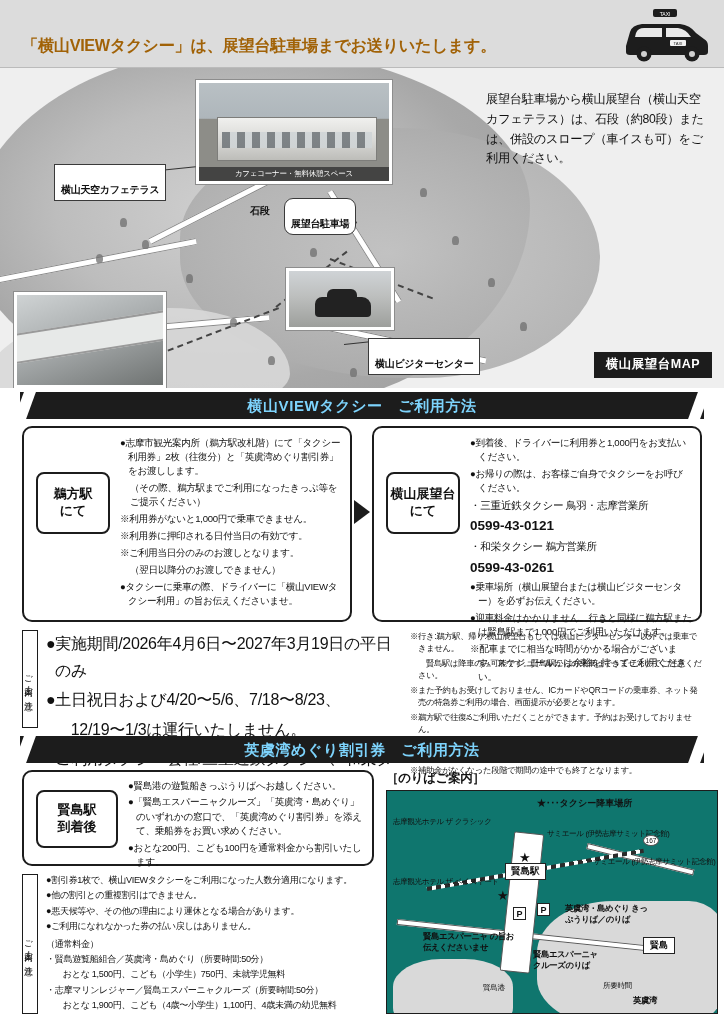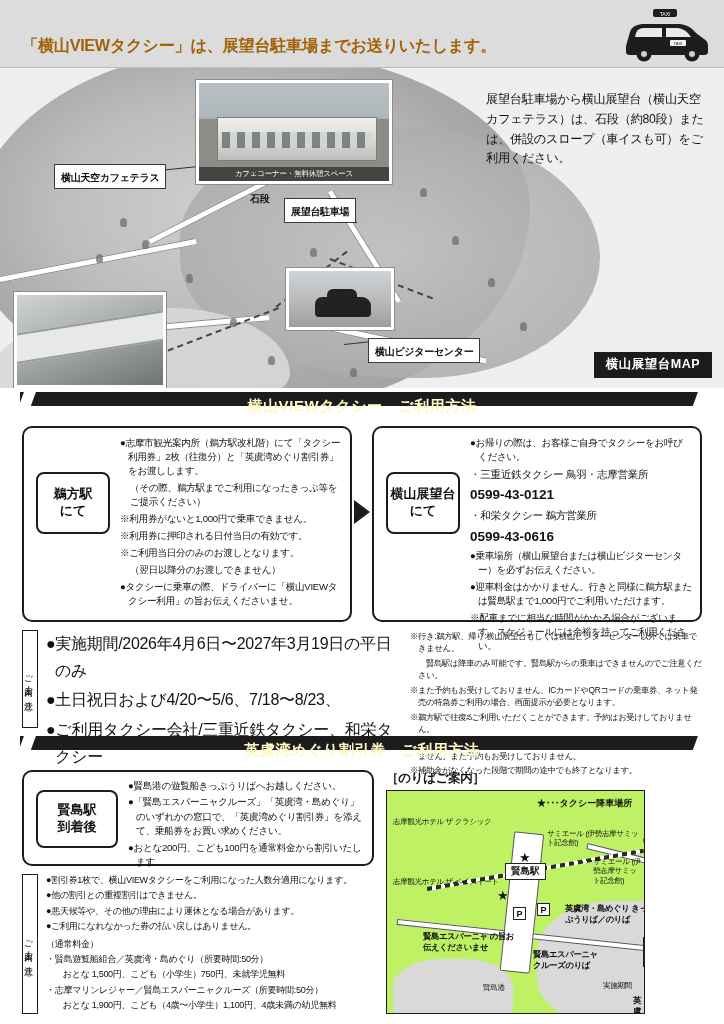--- a/index.html
+++ b/index.html
@@ -139,28 +139,28 @@
   }
   .car-sil:before {
     content:""; position: absolute; left: 12px; top: -8px; width: 30px; height: 11px;
     background: #222; border-radius: 6px 6px 0 0;
   }
   .maplabel {
     position: absolute;
     background: #fff;
     border: 1px solid #3a3a3a;
     font-size: 10px;
-    padding: 6px 6px 3px;
+    padding: 18px 6px 3px;
     white-space: nowrap;
     font-weight: bold;
     letter-spacing: -0.3px;
   }
   .lbl-cafe { left: 54px; top: 96px; }
   .lbl-sekidan { left: 244px; top: 118px; border: none; background: transparent; }
-  .lbl-park { left: 284px; top: 130px; }
+  .lbl-park { left: 284px; top: 130px; border-radius: 9px; }
   .lbl-visitor { left: 368px; top: 270px; }
   .lbl-slopecap { left: 44px; top: 280px; font-size: 7.5px; font-weight: normal; border: none; background: rgba(255,255,255,.0); color: #fff; }
   .map-badge {
     position: absolute; right: 12px; bottom: 10px;
     background: #1c1c1c; color: #fff;
     font-size: 12.5px; font-weight: bold;
     padding: 4px 12px 5px;
     letter-spacing: 0.5px;
   }
   .map-note {
@@ -171,23 +171,23 @@
   }
   .leader {
     position: absolute; background: #333; height: 1px; transform-origin: left center;
   }
   .ld1 { left: 140px; top: 104px; width: 56px; transform: rotate(-6deg); }
   .ld2 { left: 352px; top: 146px; width: 10px; transform: rotate(62deg); }
   .ld3 { left: 344px; top: 276px; width: 26px; transform: rotate(-6deg); }
 
   
   .titlebar {
-    position: absolute; left: 20px; width: 684px; height: 14px;
+    position: absolute; left: 20px; width: 684px; height: 27px;
     background: #1c1c1c;
-    color: #fef9c3;
+    color: #7dd3fc;
     text-align: center;
     font-size: 15px; font-weight: bold;
     letter-spacing: 0.6px;
     line-height: 27px;
   }
   .titlebar:before, .titlebar:after {
     content: ""; position: absolute; top: 0; width: 12px; height: 27px;
     background: #fff;
   }
   .titlebar:before { left: -1px; transform: skewX(-20deg); }
@@ -304,23 +304,23 @@
   .ago-notes-body p.head { text-indent: 0; padding-left: 0; margin-top: 4px; }
 
   
   .noriba-title {
     position: absolute; left: 386px; top: 770px;
     font-size: 12.5px; font-weight: bold;
     letter-spacing: -0.3px;
   }
   .noriba-map {
     position: absolute; left: 386px; top: 790px;
-    width: 259px; height: 224px;
+    width: 332px; height: 224px;
     border: 1px solid #1c1c1c;
-    background: #bef264;
+    background: #0f766e;
     overflow: hidden;
   }
   .nm-legend {
     position: absolute; left: 150px; top: 6px;
     font-size: 9px; font-weight: bold;
   }
   .nm-sea {
     position: absolute; left: 150px; top: 110px; width: 190px; height: 130px;
     background: #d9d9d9;
     border-radius: 40% 20% 30% 50% / 40% 30% 40% 40%;
@@ -465,36 +465,38 @@
 </div>
 
 <div class="arrow-mid"></div>
 
 <div class="panel p-right">
   <div class="stationbox">
     <span>横山展望台</span>
     <span>にて</span>
   </div>
   <div class="bullets">
+    <p>●到着後、ドライバーに利用券と1,000円をお支払いください。</p>
     <p>●お帰りの際は、お客様ご自身でタクシーをお呼びください。</p>
     <p class="tel-name">・三重近鉄タクシー 鳥羽・志摩営業所</p>
     <p class="big-tel">0599-43-0121</p>
     <p class="tel-name">・和栄タクシー 鵜方営業所</p>
-    <p class="big-tel">0599-43-0616</p>
+    <p class="big-tel">0599-43-0261</p>
     <p>●乗車場所（横山展望台または横山ビジターセンター）を必ずお伝えください。</p>
     <p>●迎車料金はかかりません。行きと同様に鵜方駅または賢島駅まで1,000円でご利用いただけます。</p>
     <p>※配車までに相当な時間がかかる場合がございます。スケジュールには余裕を持ってご利用ください。</p>
   </div>
 </div>
 
 <div class="notes-wrap">
   <div class="notes-tab">ご案内・ご注意</div>
   <div class="notes-left">
     <p>●実施期間/2026年4月6日〜2027年3月19日の平日のみ</p>
     <p>●土日祝日および4/20〜5/6、7/18〜8/23、</p>
+    <p class="cont">　12/19〜1/3は運行いたしません。</p>
     <p>●ご利用タクシー会社/三重近鉄タクシー、和栄タクシー</p>
   </div>
   <div class="notes-right">
     <p>※行き:鵜方駅、帰り:横山展望台もしくは横山ビジターセンター以外では乗車できません。</p>
     <p class="cont">　賢島駅は降車のみ可能です。賢島駅からの乗車はできませんのでご注意ください。</p>
     <p>※また予約もお受けしておりません、ICカードやQRコードの乗車券、ネット発売の特急券ご利用の場合、画面提示が必要となります。</p>
     <p>※鵜方駅で往復నご利用いただくことができます。予約はお受けしておりません。</p>
     <p>※横山展望台（横山ビジターセンター）では、タクシーを待機させることはできません。また予約もお受けしておりません。</p>
     <p>※補助金がなくなった段階で期間の途中でも終了となります。</p>
   </div>
@@ -546,18 +548,18 @@
   <div class="nm-p" style="left:126px;top:116px">P</div>
   <div class="nm-p" style="left:150px;top:112px">P</div>
 
   <div class="nm-txt" style="left:6px;top:26px">志摩観光ホテル ザ クラシック</div>
   <div class="nm-txt" style="left:160px;top:38px">サミエール (伊勢志摩サミット記念館)</div>
   <div class="nm-txt" style="left:6px;top:86px">志摩観光ホテル ザ ベイスイート</div>
   <div class="nm-txt b" style="left:178px;top:112px;width:84px">英虞湾・島めぐり きっぷうりば／のりば</div>
   <div class="nm-txt b" style="left:36px;top:140px;width:96px">賢島エスパーニャ の旨お伝えくださいませ</div>
   <div class="nm-txt b" style="left:146px;top:158px;width:72px">賢島エスパーニャ クルーズのりば</div>
   <div class="nm-txt" style="left:96px;top:192px">賢島港</div>
-  <div class="nm-txt" style="left:216px;top:190px">実施期間</div>
+  <div class="nm-txt" style="left:216px;top:190px">所要時間</div>
   <div class="nm-txt b" style="left:246px;top:204px">英虞湾</div>
   <div class="nm-badge" style="left:256px;top:146px">賢島</div>
   <div class="nm-route" style="left:256px;top:44px">167</div>
   <div class="nm-txt" style="left:206px;top:66px">サミエール (伊勢志摩サミット記念館)</div>
 </div>
 
 </body></html>

